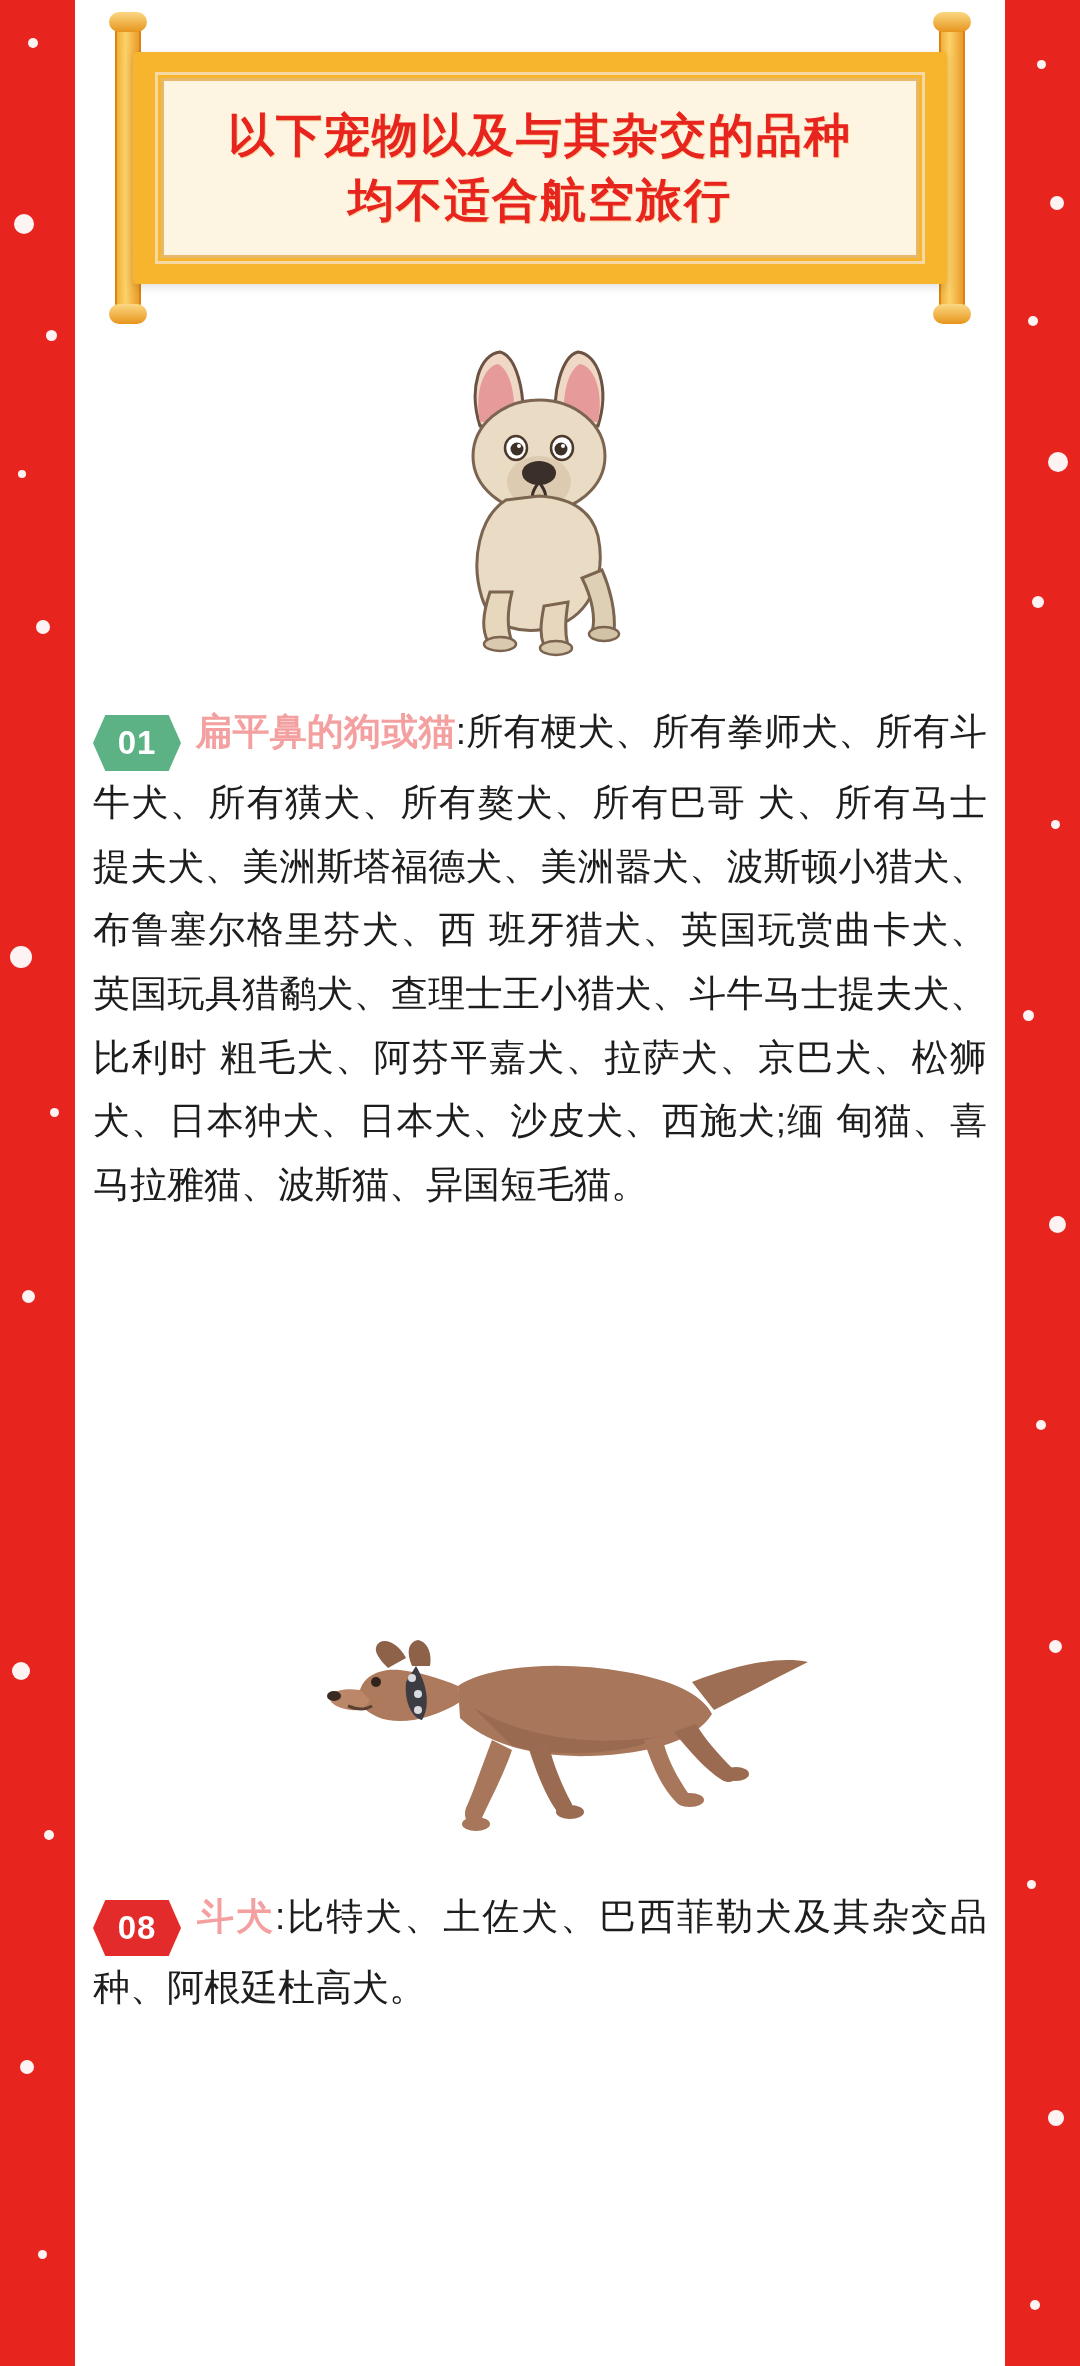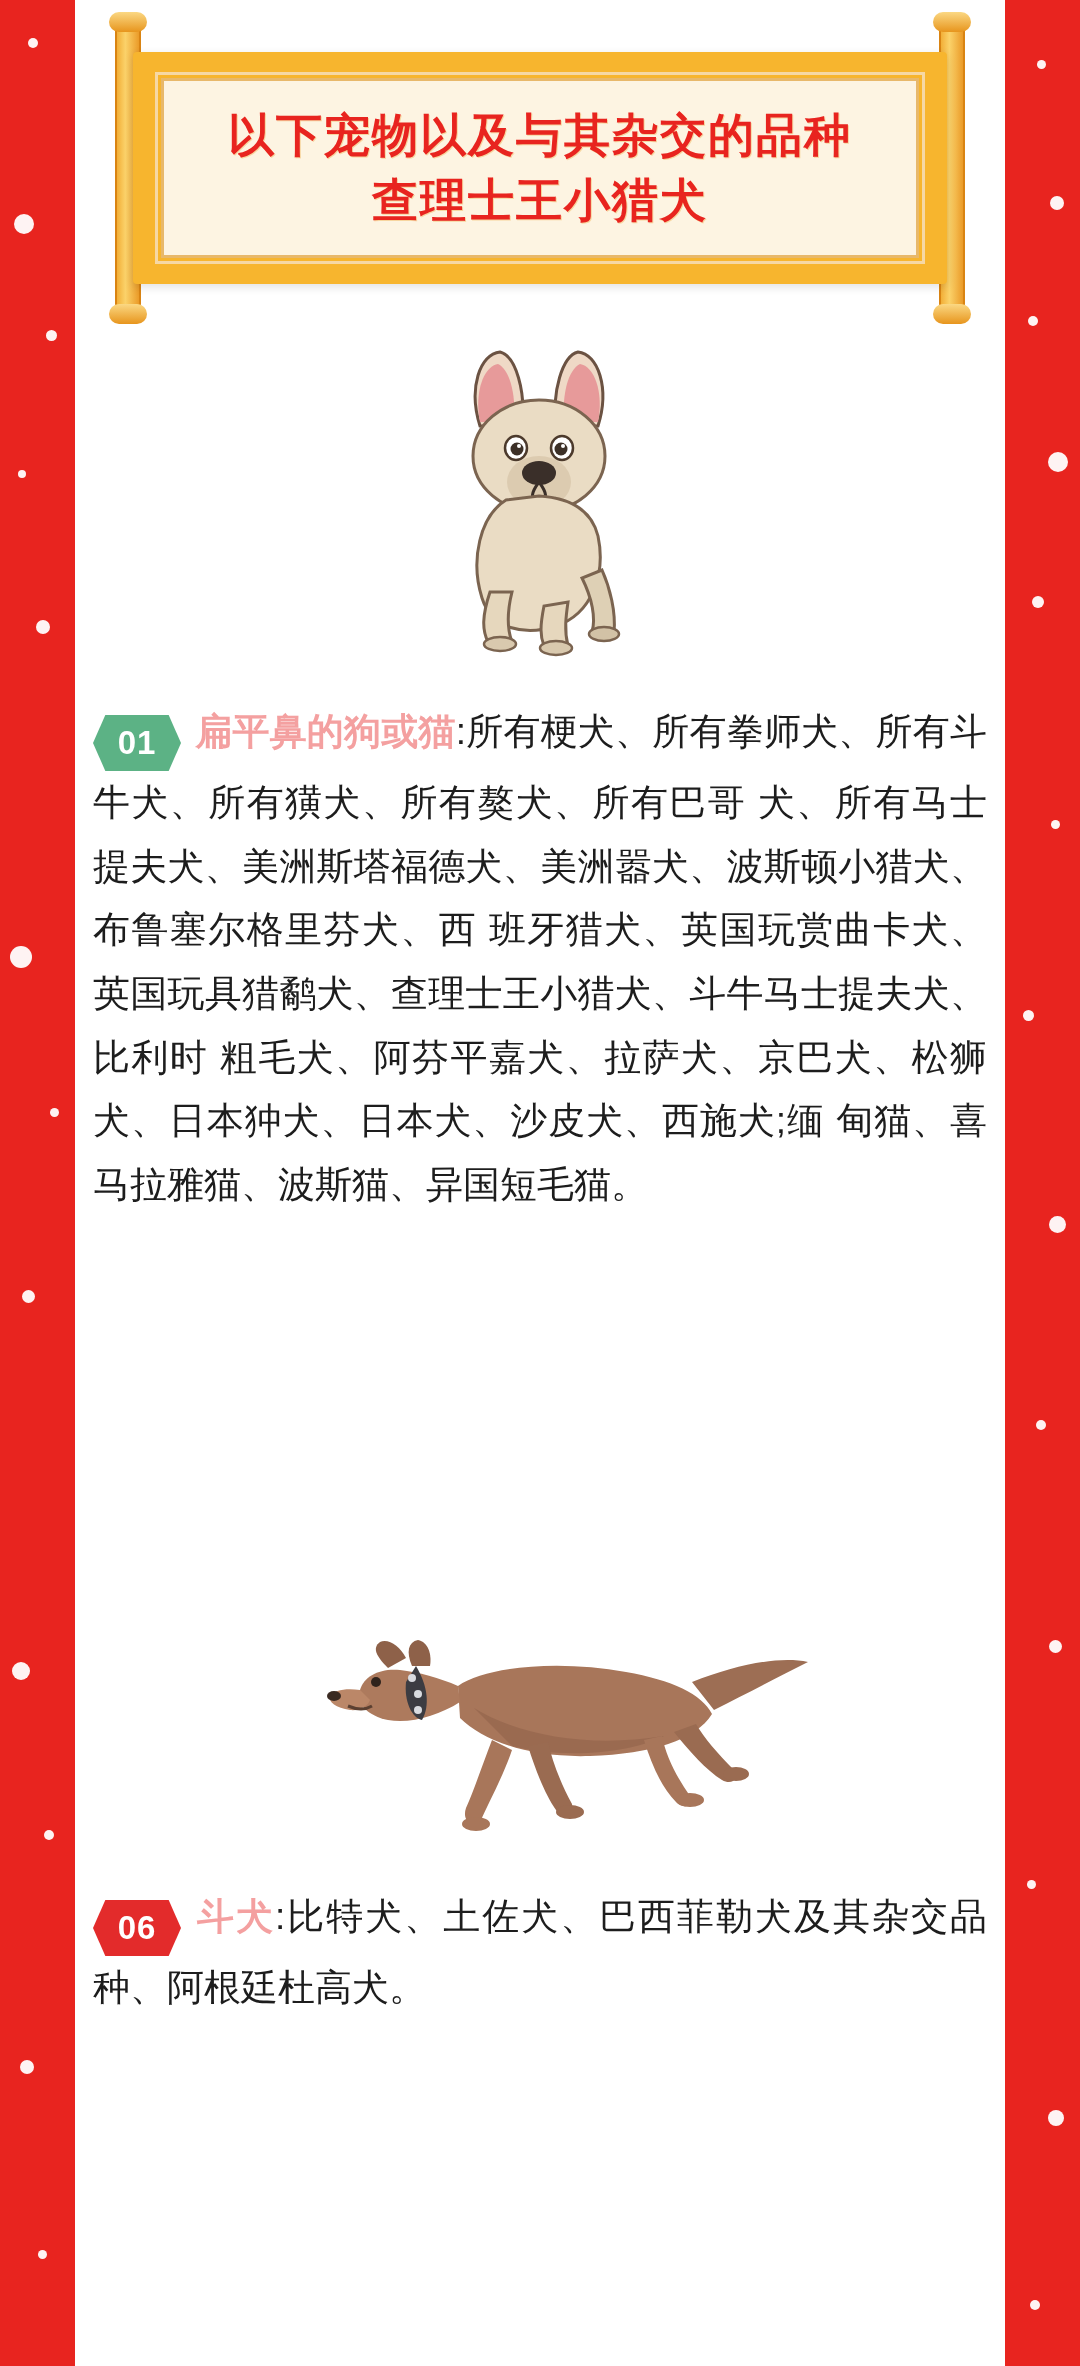--- a/index.html
+++ b/index.html
@@ -187,21 +187,21 @@
 
   <div class="card">
 
     <div class="banner">
       <div class="rod left"></div>
       <div class="rod right"></div>
       <div class="sheet">
         <div class="sheet-inner">
           <div class="banner-title">
             <span>以下宠物以及与其杂交的品种</span>
-            <span>查理士王小猎犬</span>
+            <span>均不适合航空旅行</span>
           </div>
         </div>
       </div>
     </div>
 
     <div class="illo illo-1">
       <svg width="420" height="330" viewBox="0 0 420 330" aria-hidden="true">
 
         <path d="M150 96 C138 58,150 24,170 22 C186 26,196 62,192 96 Z" fill="#efd9c6" stroke="#6b5242" stroke-width="3"></path>
         <path d="M150 92 C144 62,154 36,168 34 C180 40,186 64,184 92 Z" fill="#e79a9a"></path>
@@ -267,18 +267,18 @@
         <path d="M414 142 C430 162,446 180,462 190 C472 196,480 188,474 180 C458 164,444 148,436 134 Z" fill="#9a6b51"></path>
         <ellipse cx="216" cy="234" rx="14" ry="7" fill="#a8765a"></ellipse>
         <ellipse cx="310" cy="222" rx="14" ry="7" fill="#9a6b51"></ellipse>
         <ellipse cx="430" cy="210" rx="14" ry="7" fill="#a8765a"></ellipse>
         <ellipse cx="476" cy="184" rx="13" ry="7" fill="#9a6b51"></ellipse>
       </svg>
     </div>
 
     <div class="section sec-2">
       <p class="para">
-        <span class="badge red">06</span><span class="lead">斗犬</span><span>:</span><span>比特犬、土佐犬、巴西菲勒犬及其杂交品种、阿根廷杜高犬。</span>
+        <span class="badge red">08</span><span class="lead">斗犬</span><span>:</span><span>比特犬、土佐犬、巴西菲勒犬及其杂交品种、阿根廷杜高犬。</span>
       </p>
     </div>
 
   </div>
 </div>
 
 </body></html>

